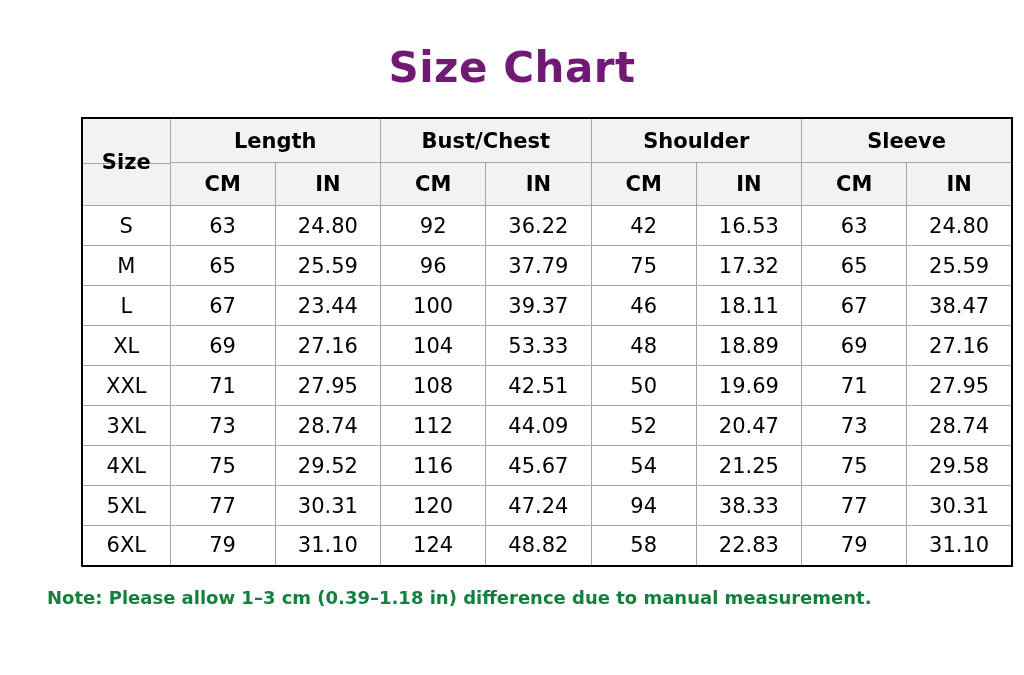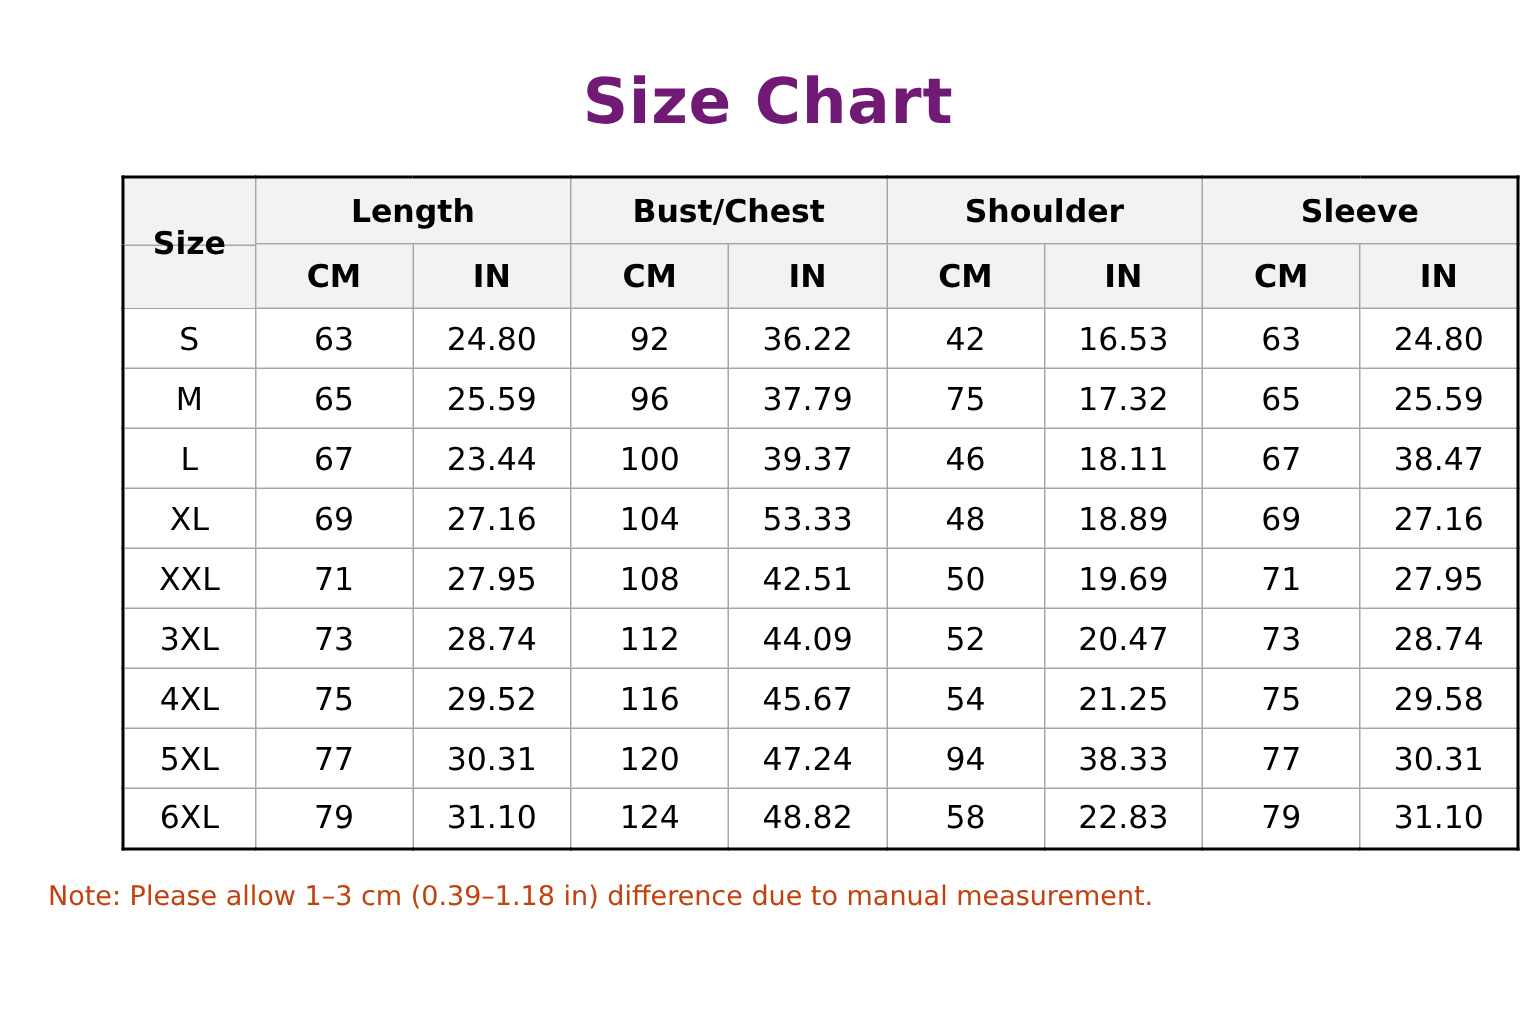--- a/index.html
+++ b/index.html
@@ -74,25 +74,26 @@
     height: 0;
     border-top: 1px solid #a6a6a6;
     z-index: 0;
   }
   th.corner-cell span {
     position: relative;
     z-index: 1;
   }
   .note {
     position: absolute;
-    left: 32px;
+    left: 47px;
     top: 587px;
     font-size: 18px;
-    color: #c2410c;
+    color: #15803d;
     line-height: 1.2;
+    font-weight: bold;
   }
 </style>
 </head>
 <body>
 
 <div class="page">
 
   <div class="title">Size Chart</div>
 
   <table class="size-chart">

